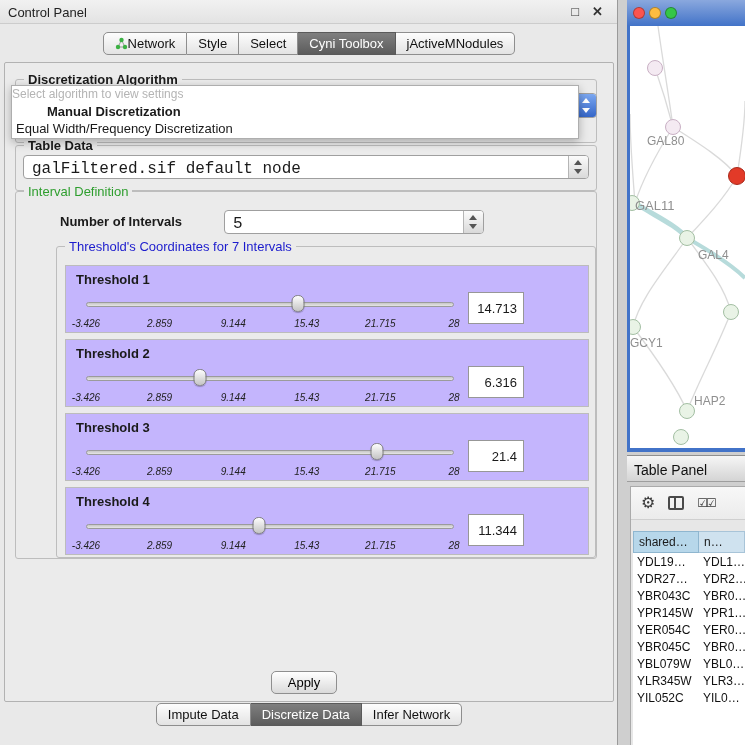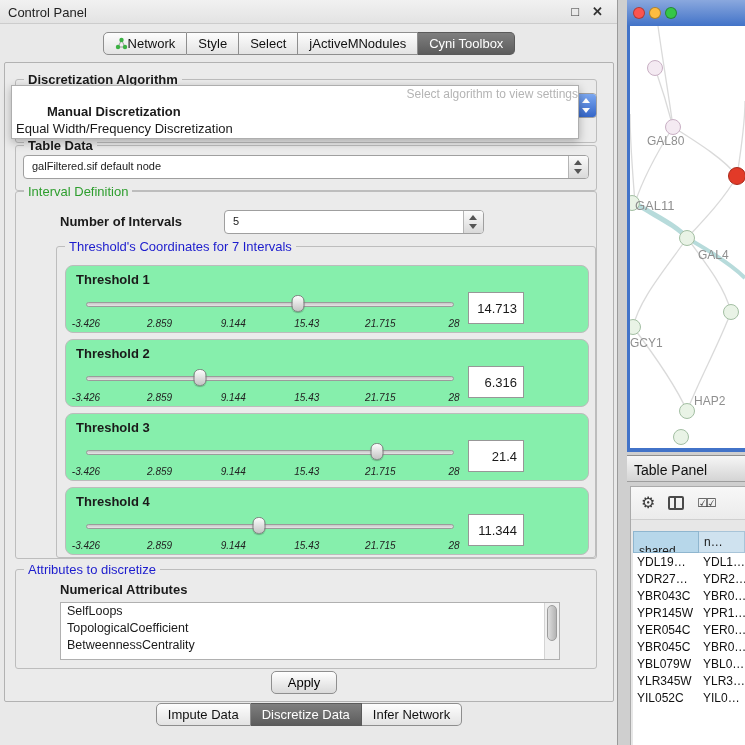--- a/index.html
+++ b/index.html
@@ -35,42 +35,42 @@
 
   .group { position: absolute; border: 1px solid #bdbdbd; border-radius: 3px; }
   .gtitle { position: absolute; top: -8px; left: 8px; background: #ebebeb; padding: 0 4px;
             font-size: 13px; white-space: nowrap; }
   .gtitle.bold { font-weight: bold; }
   .gtitle.green { color: var(--green-title); }
   .gtitle.blue  { color: var(--blue-title); }
 
   
   .combo { position: absolute; background: #fff; border: 1px solid #9f9f9f; border-radius: 4px; }
-  .combo-text { position: absolute; left: 8px; top: 4px; font-size: 11px; white-space: nowrap; }
+  .combo-text { position: absolute; left: 8px; top: 4px; font-size: 16px; white-space: nowrap; font-family: Liberation Mono, monospace; }
   .stepper { position: absolute; right: 0; top: 0; bottom: 0; width: 20px;
              border-left: 1px solid #b5b5b5; background: linear-gradient(#fbfbfb, #d9d9d9);
              border-radius: 0 3px 3px 0; }
   .stepper::before, .stepper::after { content: ""; position: absolute; left: 5px;
              border-left: 4px solid transparent; border-right: 4px solid transparent; }
   .stepper::before { top: 4px; border-bottom: 5px solid #555; }
   .stepper::after { bottom: 4px; border-top: 5px solid #555; }
   .combo.focused .stepper { background: linear-gradient(#7ba7f0, #3566c8); border-color: #2c55a8; }
   .combo.focused .stepper::before { border-bottom-color: #fff; }
   .combo.focused .stepper::after  { border-top-color: #fff; }
 
   
   .menu { position: absolute; left: 6px; top: 22px; width: 568px; z-index: 30;
           background: #fff; border: 1px solid #aeaeae; box-shadow: 0 3px 9px rgba(0,0,0,.28); padding: 1px 0; }
-  .menu-header { text-align: right; color: #b4b4b4; font-size: 12px; height: 16px; line-height: 15px; }
+  .menu-header { text-align: left; color: #b4b4b4; font-size: 12px; height: 16px; line-height: 15px; }
   .menu-item { padding: 1px 4px; font-size: 13px; height: 17px; line-height: 15px; }
   .menu-item.bold { font-weight: bold; margin-left: 31px; }
 
   
   .th-box { position: absolute; left: 8px; width: 524px; height: 68px;
-            border: 1px solid #bcbcbc; border-radius: 8px; background: #86efac; }
+            border: 1px solid #bcbcbc; border-radius: 0; background: #c4b5fd; }
   .th-label { position: absolute; left: 10px; top: 6px; font-weight: bold; font-size: 13px; }
   .slider { position: absolute; left: 20px; top: 28px; width: 368px; height: 22px; }
   .track { position: absolute; left: 0; right: 0; top: 8px; height: 5px;
            background: linear-gradient(#c7c7c7, #e5e5e5); border: 1px solid #9b9b9b; border-radius: 3px; }
   .thumb { position: absolute; top: 1px; width: 13px; height: 17px;
            background: linear-gradient(#fdfdfd, #c4c4c4); border: 1px solid #828282;
            border-radius: 6px; transform: translateX(-50%); box-shadow: 0 1px 1px rgba(0,0,0,.25); }
   .ticks { position: absolute; left: 20px; top: 52px; width: 368px; height: 12px;
            font-size: 10px; color: #222; }
   .ticks span { position: absolute; transform: translateX(-50%); white-space: nowrap; font-style: italic; }
@@ -119,21 +119,21 @@
             background: #e7e7e7; border-top: 1px solid #aaa; border-left: 1px solid #aaa; }
   .t-toolbar { position: absolute; top: 0; left: 0; right: 0; height: 33px;
             background: linear-gradient(#f8f8f8, #ebebeb); border-bottom: 1px solid #cfcfcf;
             display: flex; align-items: center; gap: 13px; padding-left: 10px; overflow: hidden; }
   .gear { font-size: 16px; color: #3a3a3a; line-height: 1; }
   .col-ico { width: 16px; height: 14px; border: 2px solid #4a4a4a; border-radius: 2px; position: relative; flex: none; }
   .col-ico::before { content: ""; position: absolute; left: 4px; top: 0; bottom: 0; width: 2px; background: #4a4a4a; }
   .chk-ico { font-size: 12px; color: #3a3a3a; letter-spacing: -2px; white-space: nowrap; }
   .t-header { position: absolute; top: 44px; left: 2px; right: 0; height: 22px; display: flex; }
   .t-header .h1 { width: 66px; background: var(--header-blue); border: 1px solid #8fb6cf;
-            font-size: 12px; padding: 12px 0 0 5px; overflow: hidden; white-space: nowrap; }
+            font-size: 12px; padding: 3px 0 0 5px; overflow: hidden; white-space: nowrap; }
   .t-header .h2 { flex: 1; background: #cfe2ef; border: 1px solid #a8c4d8; border-left: none;
             font-size: 12px; padding: 3px 0 0 5px; overflow: hidden; white-space: nowrap; }
   .t-body { position: absolute; top: 66px; left: 2px; right: 0; bottom: 0; background: #fff; }
   .t-row { height: 17px; display: flex; font-size: 12px; color: #111; }
   .t-row .c1 { width: 66px; padding: 2px 0 0 4px; overflow: hidden; white-space: nowrap; }
   .t-row .c2 { flex: 1; padding: 2px 0 0 4px; overflow: hidden; white-space: nowrap; }
 
   .net-ico svg { display: block; }
 </style>
 </head>
@@ -159,25 +159,25 @@
         </svg>
       </span>
       <span>Network</span>
     </div>
     <div class="seg">
       <span>Style</span>
     </div>
     <div class="seg">
       <span>Select</span>
     </div>
-    <div class="seg">
-      <span>jActiveMNodules</span>
-    </div>
     <div class="seg sel">
       <span>Cyni Toolbox</span>
+    </div>
+    <div class="seg">
+      <span>jActiveMNodules</span>
     </div>
   </div>
 
   <div class="main">
 
     <div class="group" style="left:10px;top:16px;width:582px;height:64px">
       <span class="gtitle bold">Discretization Algorithm</span>
     </div>
     <div class="combo focused" style="left:16px;top:30px;width:576px;height:25px">
       <span class="stepper"></span>
@@ -272,37 +272,20 @@
             <span style="left:40%">9.144</span>
             <span style="left:60%">15.43</span>
             <span style="left:80%">21.715</span>
             <span style="left:100%">28</span>
           </div>
           <div class="value-box">11.344</div>
         </div>
       </div>
     </div>
 
-    <div class="group" style="left:10px;top:506px;width:582px;height:100px">
-      <span class="gtitle blue">Attributes to discretize</span>
-      <span class="label bold" style="left:44px;top:12px">Numerical Attributes</span>
-      <div class="attr-list">
-        <div>
-
-            <div class="attr-item">SelfLoops</div>
-
-            <div class="attr-item">TopologicalCoefficient</div>
-
-            <div class="attr-item">BetweennessCentrality</div>
-          </div>
-        <div class="vscroll">
-          <div class="vthumb"></div>
-        </div>
-      </div>
-    </div>
 
     <button class="apply">Apply</button>
   </div>
 
   <div class="segbar" style="top:703px">
     <div class="seg">
       <span>Impute Data</span>
     </div>
     <div class="seg sel">
       <span>Discretize Data</span>

